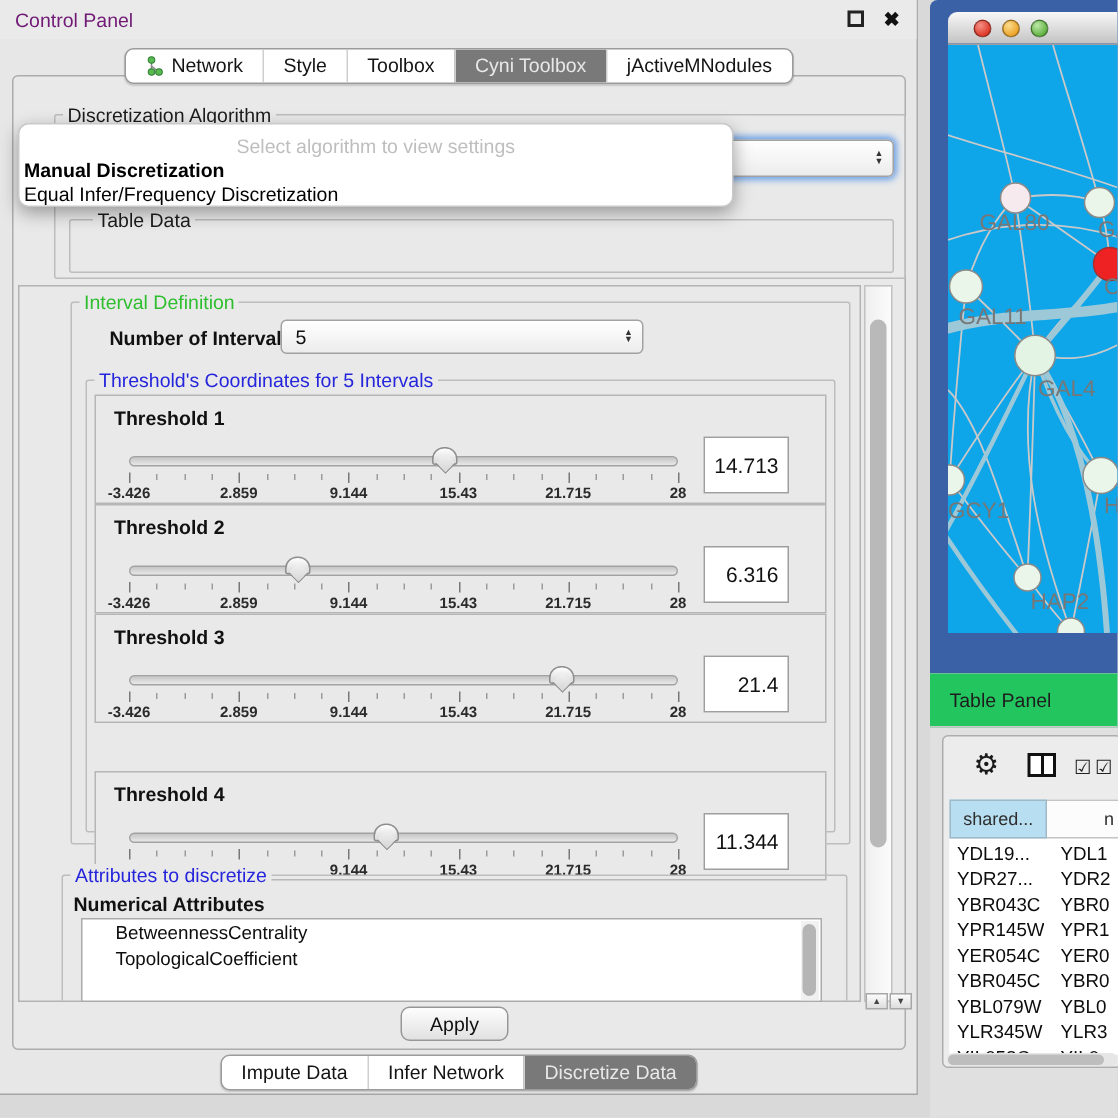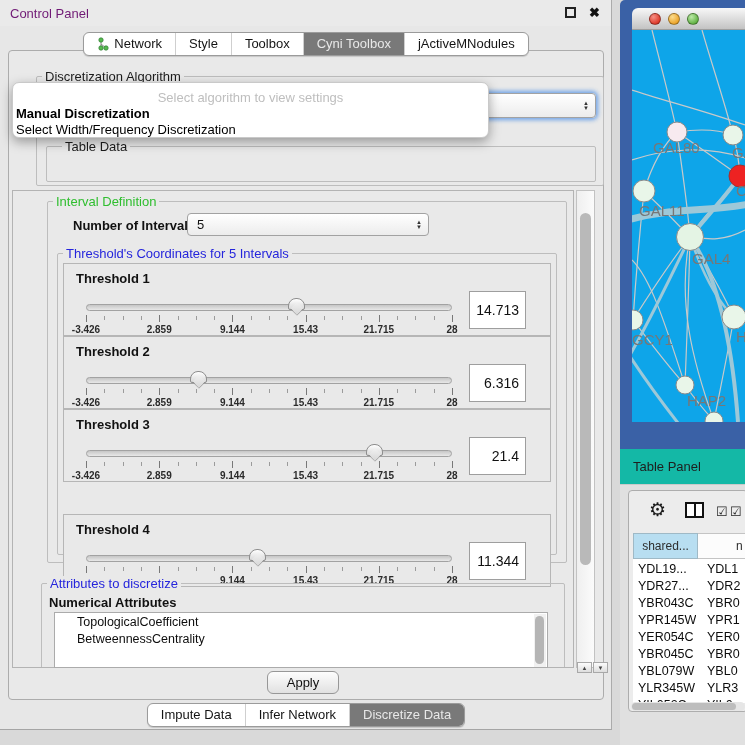--- a/index.html
+++ b/index.html
@@ -92,21 +92,21 @@
   #net-titlebar { position:absolute; left:12px; top:8px; right:0; height:22px;
     background:linear-gradient(#F8F8F8,#C3C3C3); border-top-left-radius:6px; border-bottom:1px solid #9E9E9E; }
   .light { position:absolute; top:5px; width:12px; height:12px; border-radius:50%; border:1px solid rgba(0,0,0,.35); }
   .light.red    { left:17px; background:radial-gradient(circle at 35% 30%, #F59085, #DF3C2C 70%); }
   .light.yellow { left:36px; background:radial-gradient(circle at 35% 30%, #FBDC8E, #EDA62C 70%); }
   .light.green  { left:55px; background:radial-gradient(circle at 35% 30%, #BCE9A8, #64B446 70%); }
   #net-canvas { position:absolute; left:12px; top:30px; width:113px; height:392px; background:#0ea5e9; overflow:hidden; }
 
   
   #table-panel { position:absolute; left:620px; top:449px; width:125px; height:296px; background:#E0E0E0; }
-  #tp-header { position:absolute; left:0; top:0; width:100%; height:36px; background:#14b8a6; border-bottom:1px solid #CACACA; }
+  #tp-header { position:absolute; left:0; top:0; width:100%; height:36px; background:#22c55e; border-bottom:1px solid #CACACA; }
   #tp-header .t { position:absolute; left:13px; top:10px; font-size:13px; color:#1e1e1e; }
   #tp-box { position:absolute; left:8px; top:41px; width:120px; height:222px; background:#ECECEC;
     border:1px solid #ADADAD; border-radius:4px; overflow:hidden; }
   #tp-toolbar { position:absolute; left:0; top:0; width:100%; height:38px; }
   #gear-icon { position:absolute; left:20px; top:7px; font-size:19px; color:#1a1a1a; }
   #col-icon { position:absolute; left:56px; top:11px; width:19px; height:16px; border:2px solid #111; background:#FFF; }
   #col-icon::after { content:""; position:absolute; left:6.5px; top:0; width:2px; height:100%; background:#111; }
   .chk-icon { position:absolute; top:13px; font-size:13px; color:#222; }
   #tp-table { position:absolute; left:4px; top:42px; width:116px; height:168px; background:#FFF; }
   .tp-hrow { position:absolute; left:0; top:0; height:26px; font-size:12px; color:#2e2e2e; }
@@ -169,21 +169,21 @@
         <span>▼</span>
       </span>
   </div>
 
   <div class="group" style="left:46px; top:146px; width:550px; height:36px;"></div>
   <div class="group-label lbl-black" style="left:62px; top:139px;">Table Data</div>
 
   <div id="algo-popup">
     <div class="hint">Select algorithm to view settings</div>
     <div class="opt1">Manual Discretization</div>
-    <div class="opt2">Select Width/Frequency Discretization</div>
+    <div class="opt2">Equal Infer/Frequency Discretization</div>
   </div>
 
   <div id="viewport">
 
     <div class="group" style="left:34px; top:10px; width:520px; height:362px;"></div>
     <div class="group-label lbl-green" style="left:40px; top:3px;">Interval Definition</div>
 
     <div class="abs" style="left:60px; top:27px; font-size:13px; font-weight:bold;">Number of Intervals</div>
     <div class="combo" style="left:174px; top:22px; width:242px; height:23px; line-height:21px;">
       <span>5</span>
@@ -355,22 +355,22 @@
       </div>
       <div class="thr-value">11.344</div>
     </div>
 
     <div class="group" style="left:28px; top:392px; width:524px; height:120px;"></div>
     <div class="group-label lbl-blue" style="left:34px; top:385px;">Attributes to discretize</div>
     <div class="abs" style="left:36px; top:404px; font-size:13px; font-weight:bold;">Numerical Attributes</div>
   </div>
 
   <div id="attr-list">
+    <div class="row">BetweennessCentrality</div>
     <div class="row">TopologicalCoefficient</div>
-    <div class="row">BetweennessCentrality</div>
     <div id="attr-scroll">
       <div class="vthumb"></div>
     </div>
   </div>
 
   <div id="vscroll">
     <div class="vthumb"></div>
   </div>
   <div class="sb-btn" style="left:577px; top:662px;">▲</div>
   <div class="sb-btn" style="left:593px; top:662px;">▼</div>

